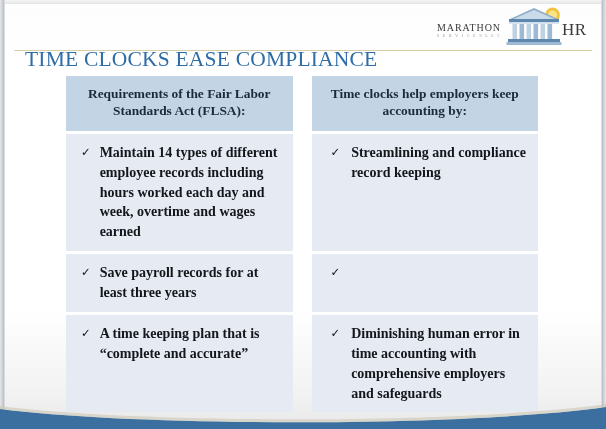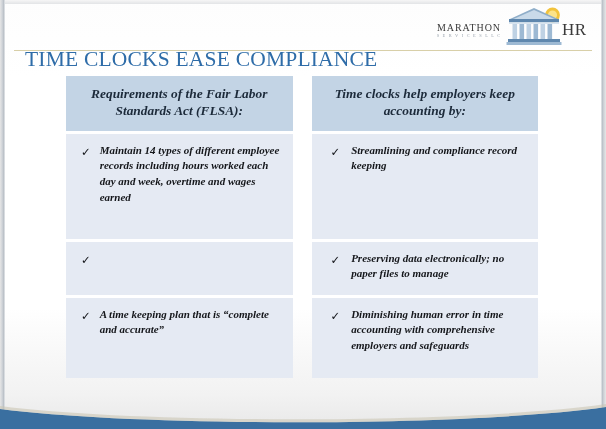--- a/index.html
+++ b/index.html
@@ -126,21 +126,20 @@
     left: 66px;
     top: 76px;
     width: 472px;
     display: flex;
     flex-direction: column;
     gap: 3px;
   }
   .t-row {
     display: flex;
     gap: 19px;
-    font-style: italic;
   }
   .t-cell {
     box-sizing: border-box;
     width: 234.5px;
     padding: 9px 11px 9px 9px;
   }
   .t-head {
     background: #C3D4E5;
     text-align: center;
     padding: 9px 14px 11px 14px;
@@ -167,21 +166,21 @@
     flex: 0 0 auto;
     font-family: "DejaVu Sans", sans-serif;
     font-size: 11.5px;
     line-height: 1.42;
     color: #14161a;
     padding-top: 1px;
   }
   .bullet-text {
     font-family: "Liberation Serif", "DejaVu Serif", serif;
     font-weight: bold;
-    font-size: 11px;
+    font-size: 14px;
     line-height: 1.42;
     color: #14161a;
   }
   
   .col-left .tick { margin-left: 6px; margin-right: 9px; }
   .col-right .tick { margin-left: 10px; margin-right: 11px; }
 
   
   #footer-band {
     position: absolute;
@@ -259,26 +258,26 @@
           <span class="tick">✓</span>
           <span class="bullet-text">Streamlining and compliance record keeping</span>
         </div>
       </div>
     </div>
 
     <div class="t-row r2">
       <div class="t-cell t-body col-left">
         <div class="bullet-line">
           <span class="tick">✓</span>
+          <span class="bullet-text">Save payroll records for at least three years</span>
         </div>
       </div>
       <div class="t-cell t-body col-right">
         <div class="bullet-line">
           <span class="tick">✓</span>
-          <span class="bullet-text">Preserving data electronically; no paper files to manage</span>
         </div>
       </div>
     </div>
 
     <div class="t-row r3">
       <div class="t-cell t-body col-left">
         <div class="bullet-line">
           <span class="tick">✓</span>
           <span class="bullet-text">A time keeping plan that is “complete and accurate”</span>
         </div>

